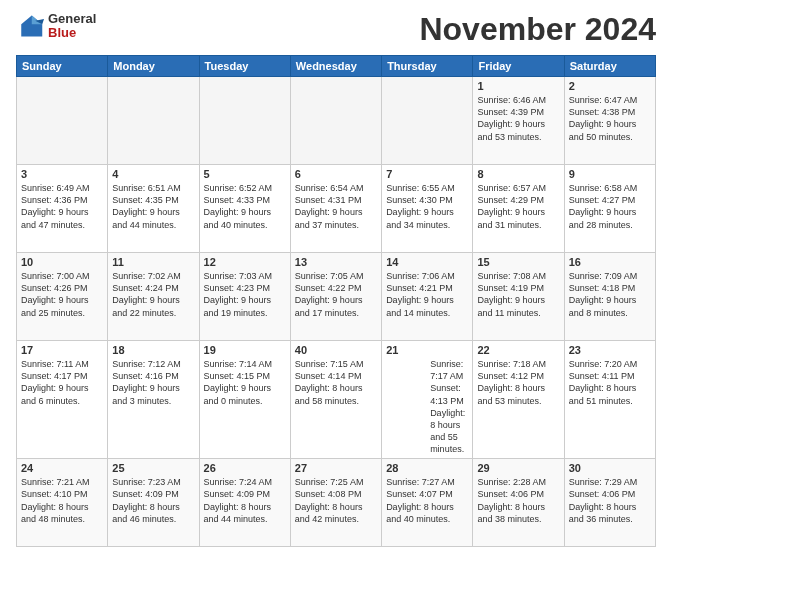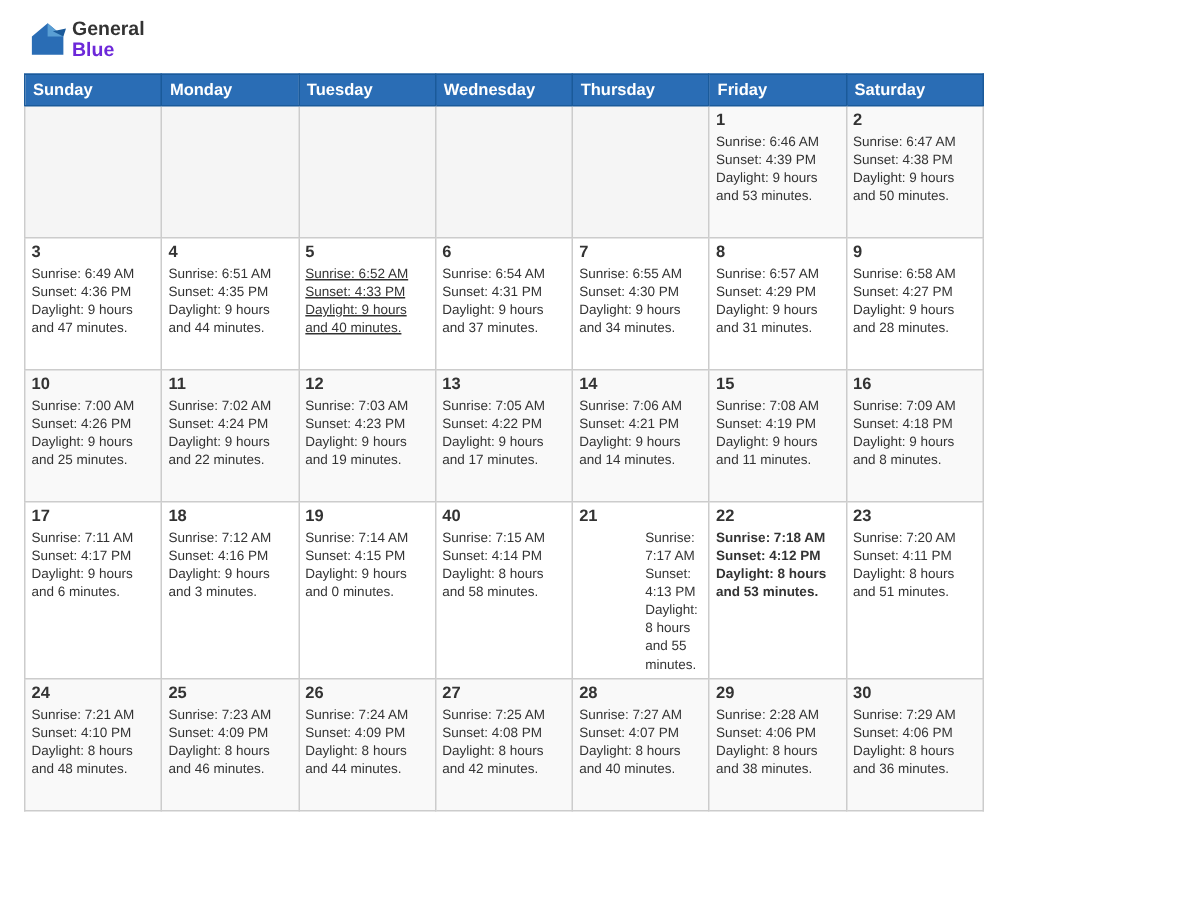--- a/index.html
+++ b/index.html
@@ -32,21 +32,21 @@
       line-height: 1.1;
     }
     .logo-general {
       font-size: 13px;
       font-weight: bold;
       color: #333;
     }
     .logo-blue {
       font-size: 13px;
       font-weight: bold;
-      color: #6d28d9;
+      color: #b91c1c;
     }
     .logo-icon {
       width: 28px;
       height: 28px;
       margin-right: 2px;
     }
     .title-section {
       text-align: right;
     }
     .month-title {
@@ -114,20 +114,21 @@
         <polygon points="18,4 30,14 30,28 6,28 6,14" fill="#2a6db5"></polygon>
         <polygon points="18,4 30,14 18,14" fill="#5a9fd4"></polygon>
         <polygon points="22,10 32,8 30,14" fill="#1a5a9a"></polygon>
       </svg>
       <div class="logo-text">
         <span class="logo-general">General</span>
         <span class="logo-blue">Blue</span>
       </div>
     </div>
     <div class="title-section">
+      <div class="month-title">November 2024</div>
     </div>
   </div>
 
   <table class="calendar">
     <thead>
       <tr>
         <th>Sunday</th>
         <th>Monday</th>
         <th>Tuesday</th>
         <th>Wednesday</th>
@@ -168,21 +169,21 @@
           </td>
           <td>
             <span class="day-number">4</span>
             <div class="day-info" style="white-space: pre-line;">Sunrise: 6:51 AM
 Sunset: 4:35 PM
 Daylight: 9 hours
 and 44 minutes.</div>
           </td>
           <td>
             <span class="day-number">5</span>
-            <div class="day-info" style="white-space: pre-line; text-decoration: underline;">Sunrise: 6:52 AM
+            <div class="day-info" style="white-space: pre-line;">Sunrise: 6:52 AM
 Sunset: 4:33 PM
 Daylight: 9 hours
 and 40 minutes.</div>
           </td>
           <td>
             <span class="day-number">6</span>
             <div class="day-info" style="white-space: pre-line;">Sunrise: 6:54 AM
 Sunset: 4:31 PM
 Daylight: 9 hours
 and 37 minutes.</div>
@@ -291,21 +292,21 @@
           </td>
           <td>
             <span class="day-number">21</span>
             <div class="day-info" style="white-space: pre-line; margin-left: 44px;">Sunrise: 7:17 AM
 Sunset: 4:13 PM
 Daylight: 8 hours
 and 55 minutes.</div>
           </td>
           <td>
             <span class="day-number">22</span>
-            <div class="day-info" style="white-space: pre-line; font-weight: bold;">Sunrise: 7:18 AM
+            <div class="day-info" style="white-space: pre-line;">Sunrise: 7:18 AM
 Sunset: 4:12 PM
 Daylight: 8 hours
 and 53 minutes.</div>
           </td>
           <td>
             <span class="day-number">23</span>
             <div class="day-info" style="white-space: pre-line;">Sunrise: 7:20 AM
 Sunset: 4:11 PM
 Daylight: 8 hours
 and 51 minutes.</div>

